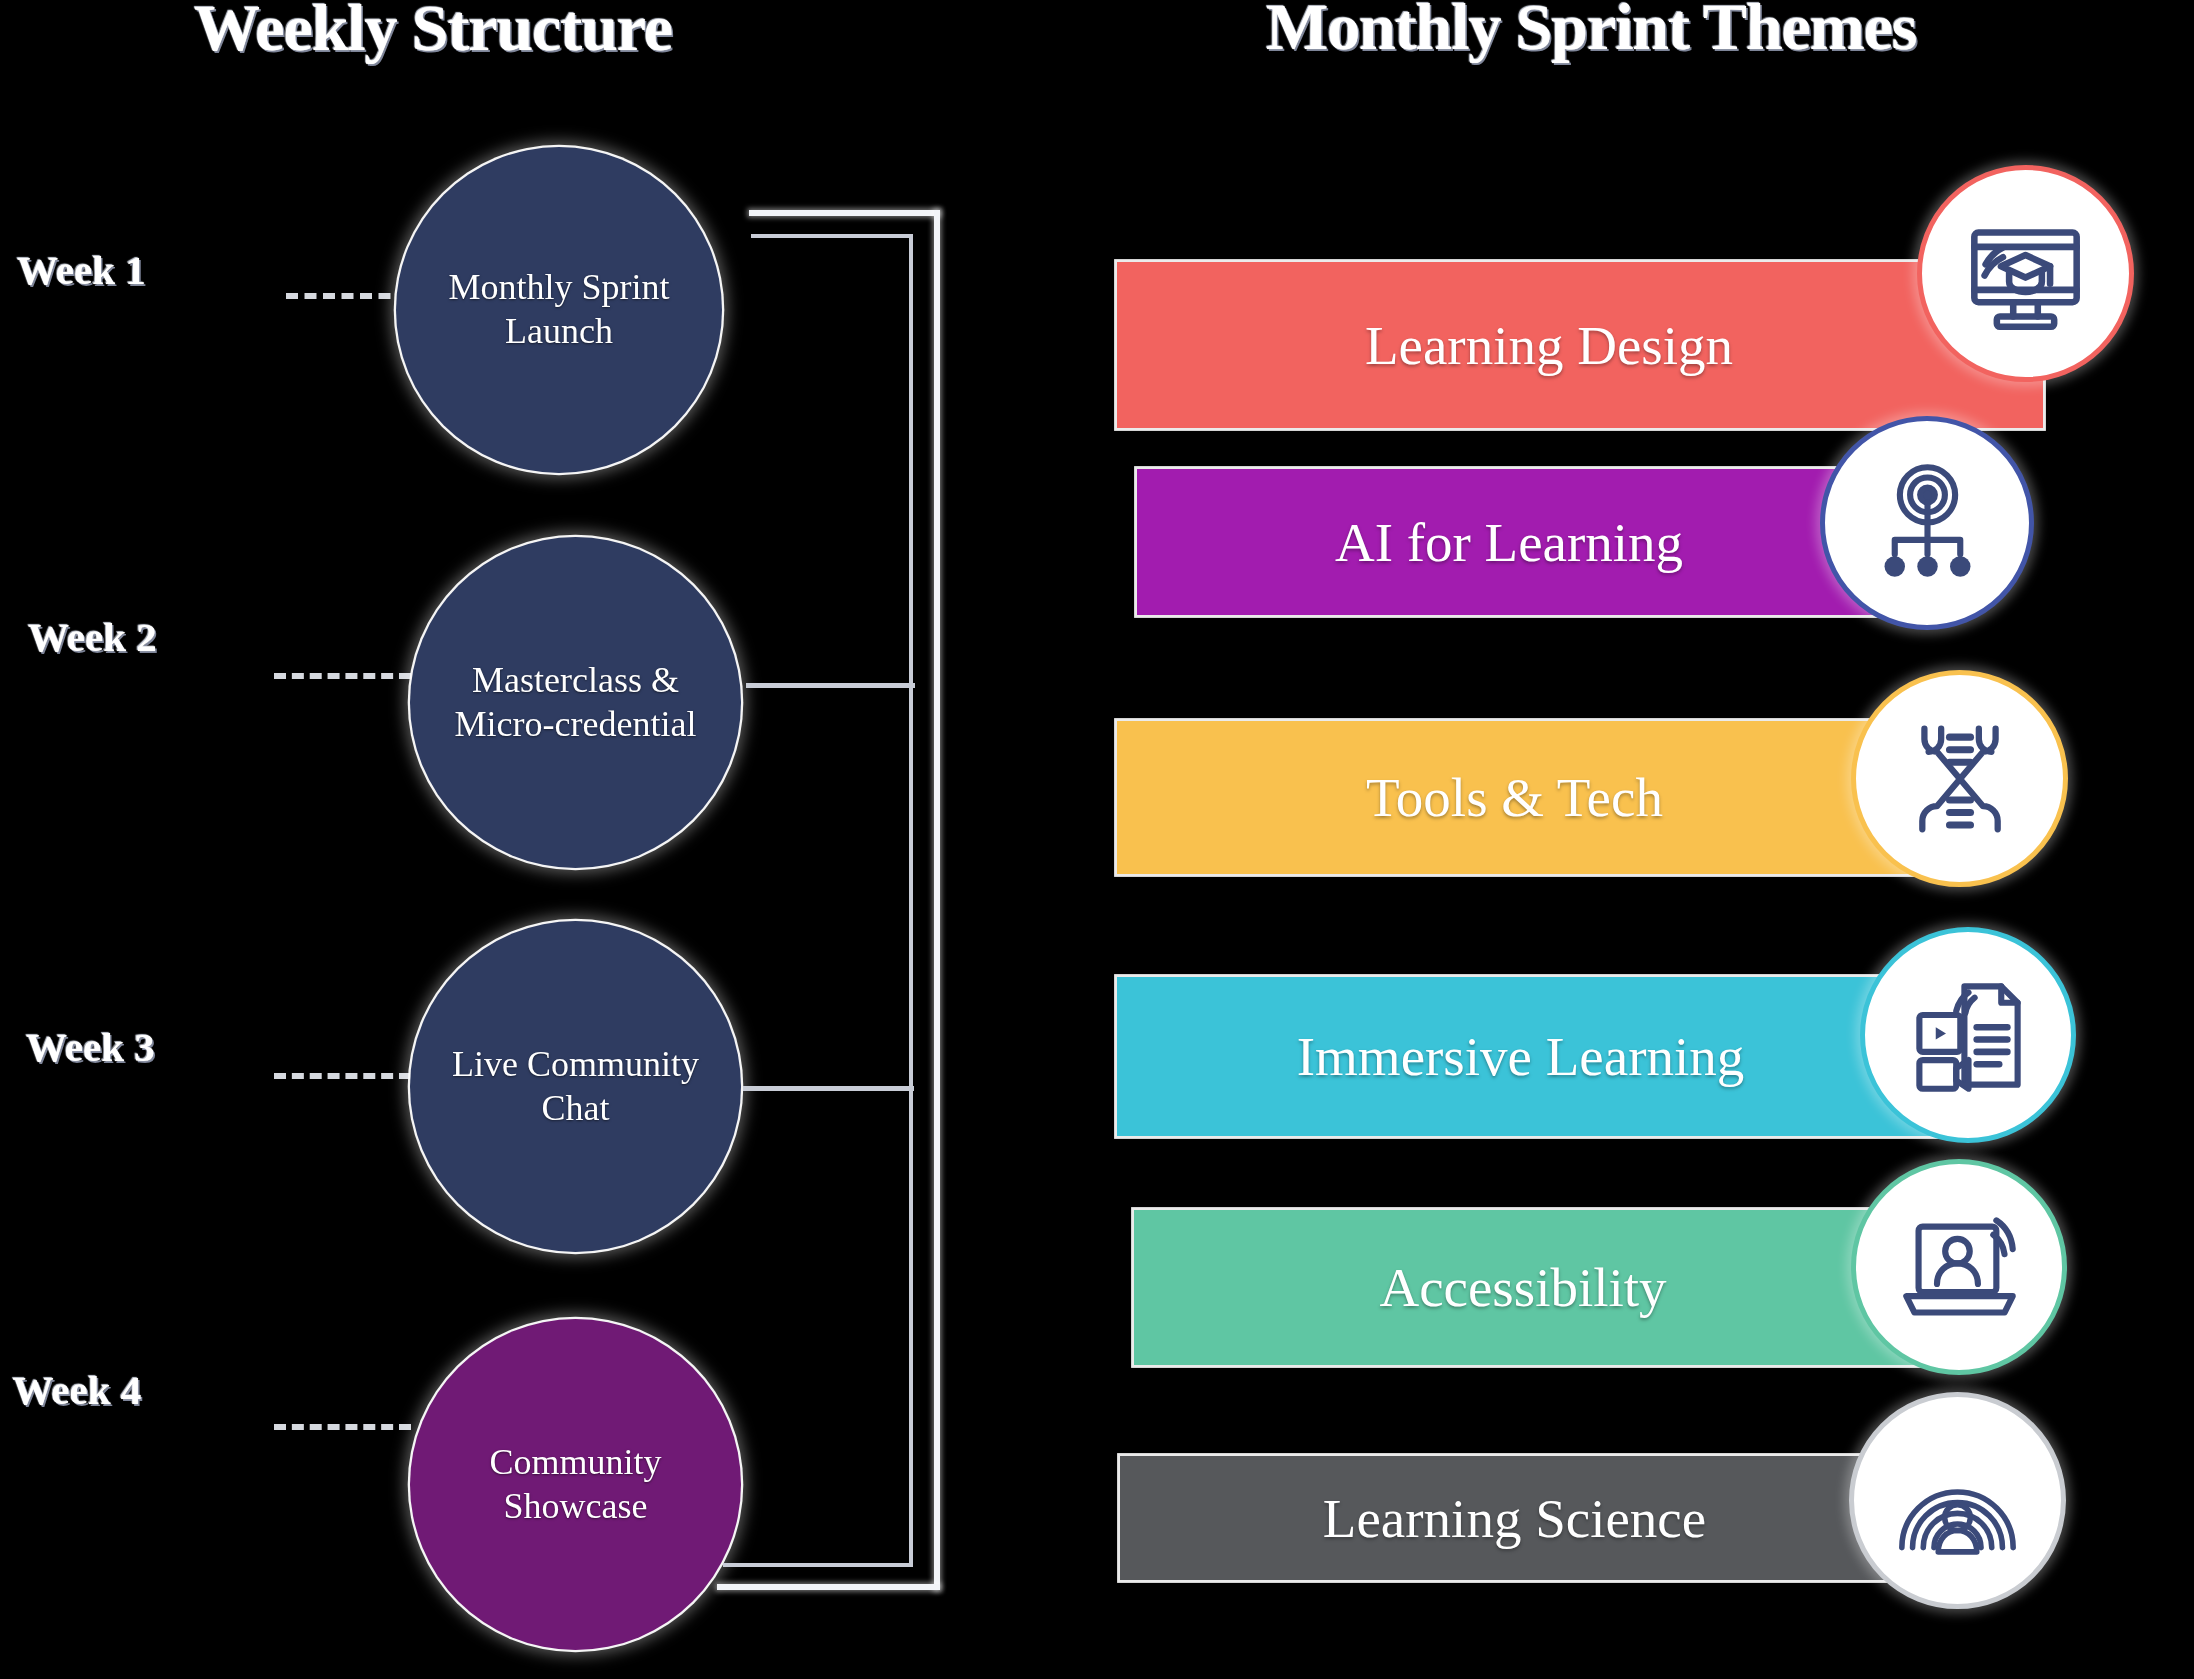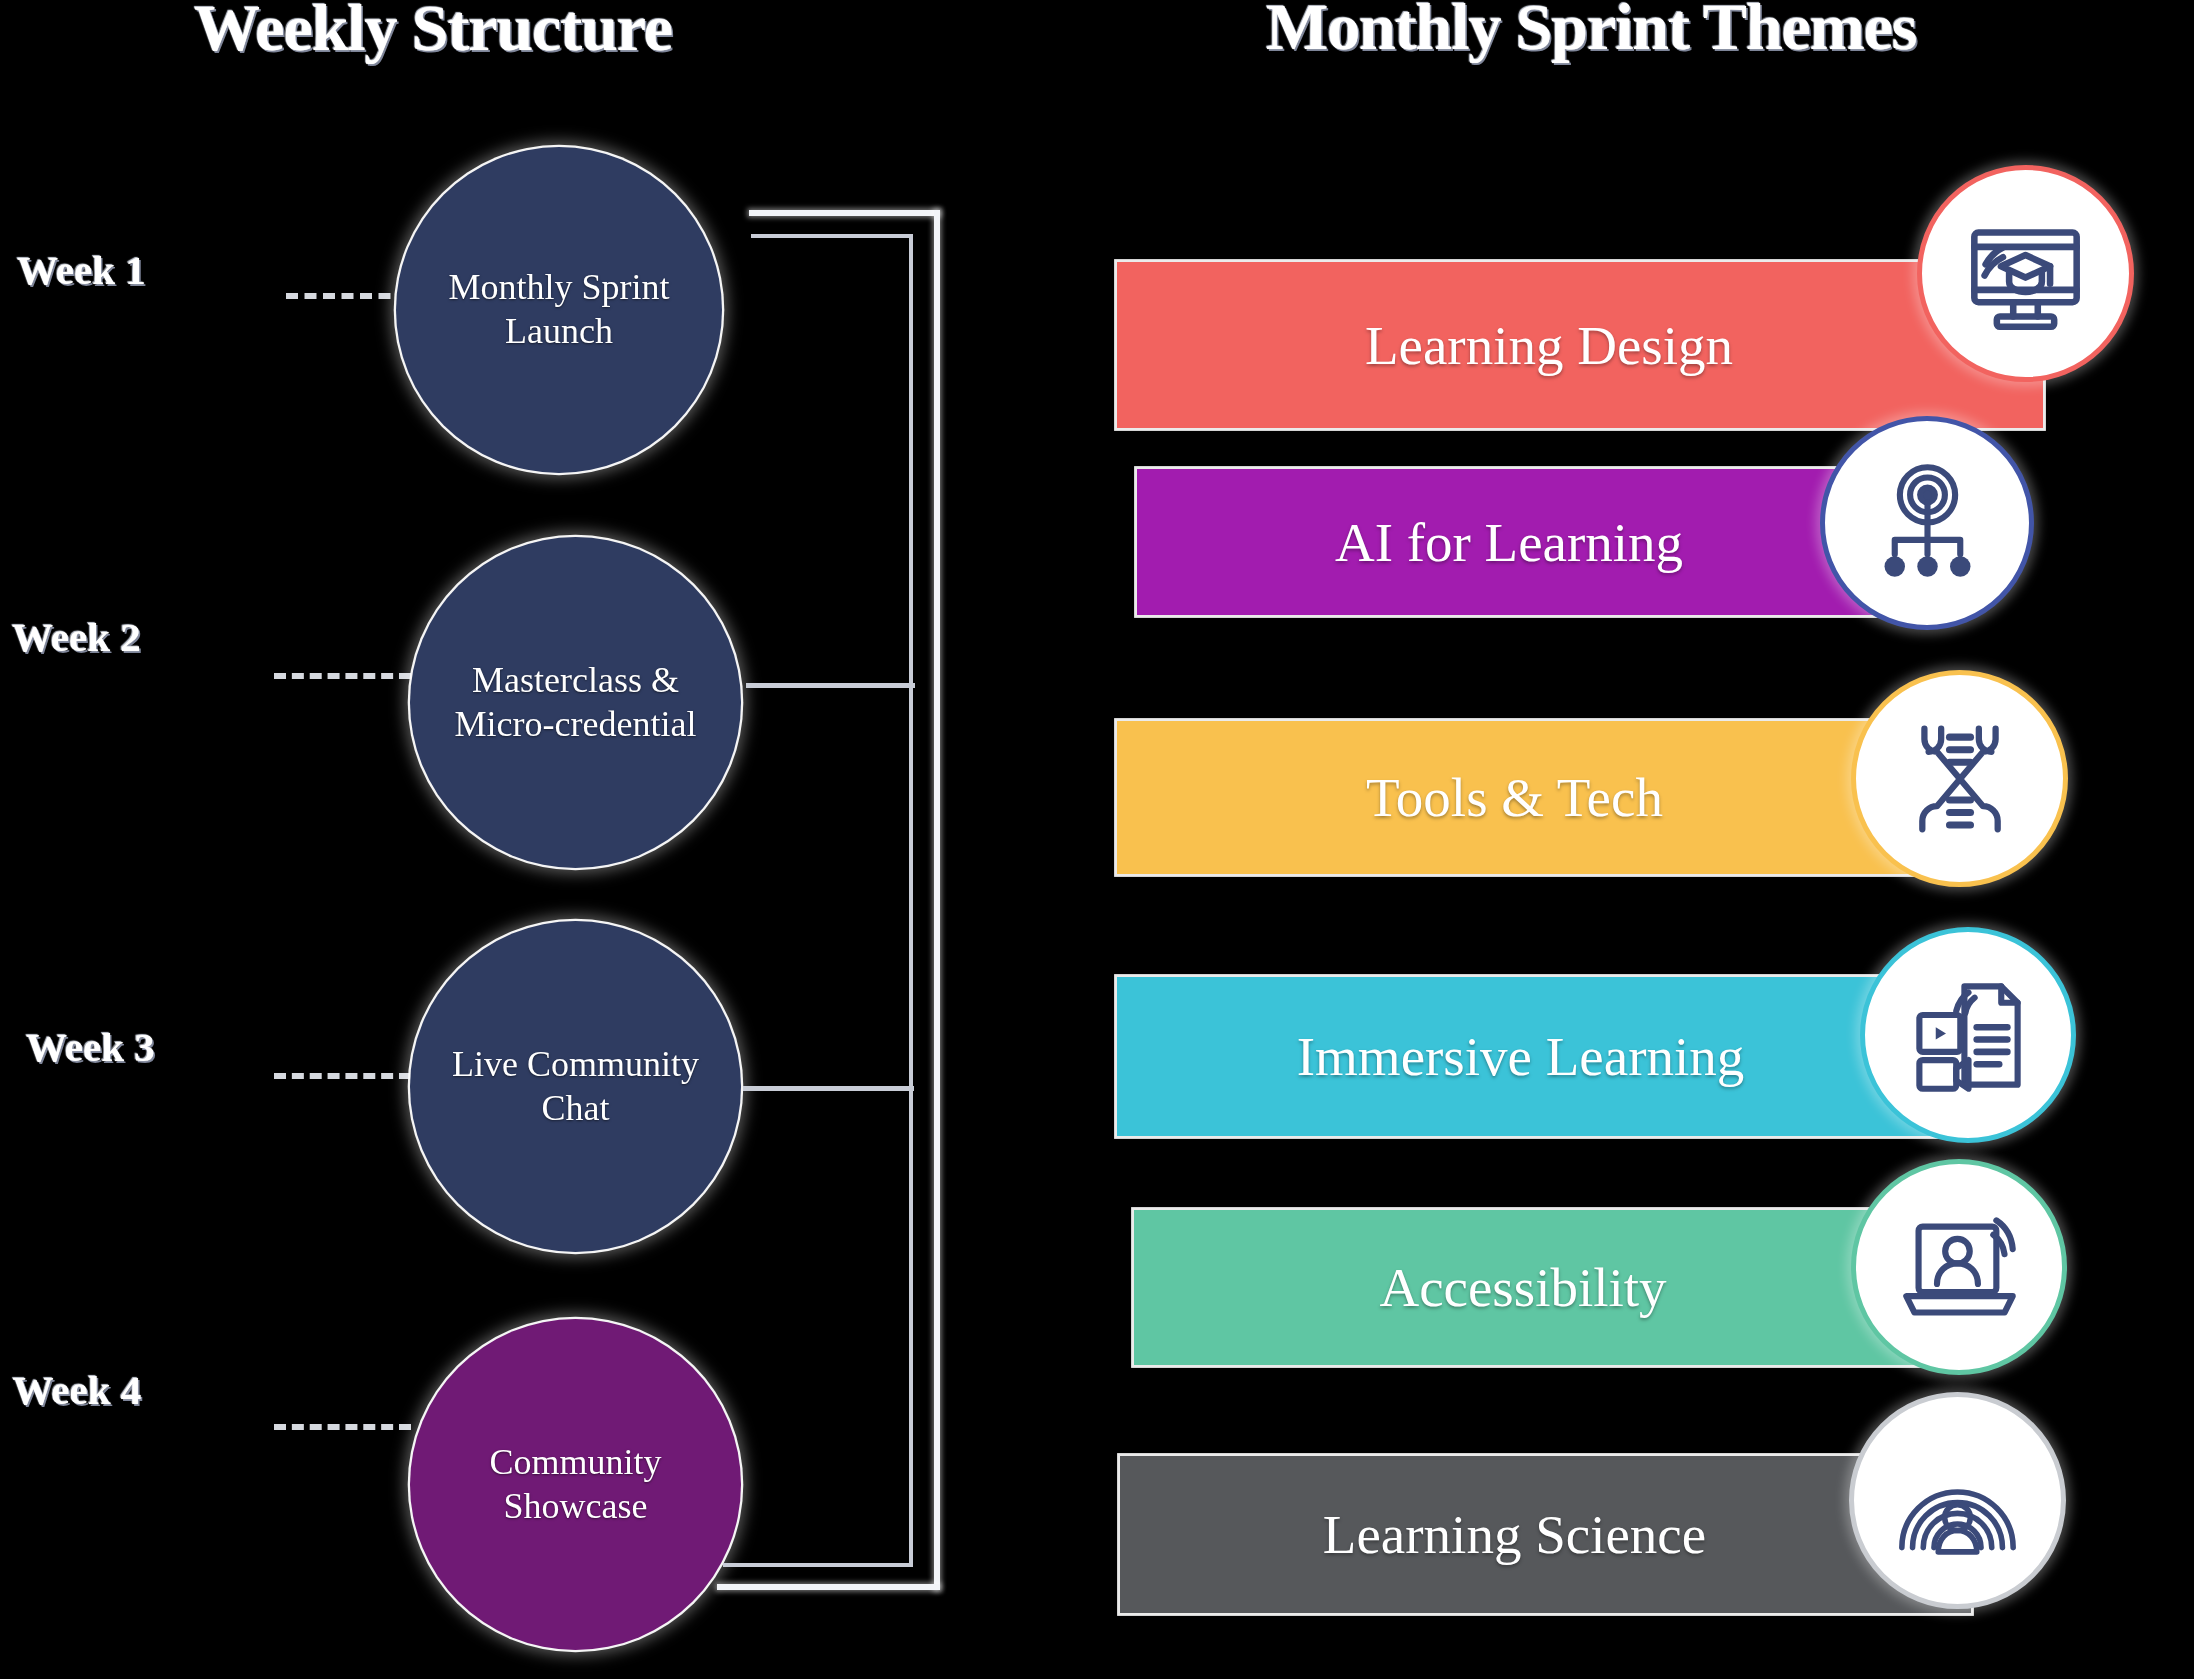--- a/index.html
+++ b/index.html
@@ -100,21 +100,21 @@
 </head>
 <body>
 
 <div class="col-title" id="title-weekly">Weekly Structure</div>
 
 <div class="col-title" id="title-themes">Monthly Sprint Themes</div>
 
 <div class="week-label" style="left:17px;  top:246px;">Week 1</div>
 <div class="week-dash" style="left:286px; top:293px; width:123px;"></div>
 
-<div class="week-label" style="left:12px;  top:613px;">Week 2</div>
+<div class="week-label" style="left:28px;  top:613px;">Week 2</div>
 <div class="week-dash" style="left:274px; top:673px; width:137px;"></div>
 
 <div class="week-label" style="left:26px;  top:1023px;">Week 3</div>
 <div class="week-dash" style="left:274px; top:1073px; width:137px;"></div>
 
 <div class="week-label" style="left:12.6px;  top:1366px;">Week 4</div>
 <div class="week-dash" style="left:274px; top:1424px; width:137px;"></div>
 
 <div class="node-circle" style="left: 396px; top: 147px; width: 326px; height: 326px; background: rgb(47, 60, 97);">
   <span>Monthly Sprint Launch</span>
@@ -249,21 +249,21 @@
         <circle cx="31" cy="24" r="6"></circle>
         <path d="M21 40 c0 -6 4.5 -10 10 -10 s10 4 10 10"></path>
         <path d="M50 9 c4.5 3 7.5 8 8 14"></path>
         <path d="M48.5 16 c3 2.2 5 5.5 5.5 9.5"></path>
       </svg>
     </span>
   </div>
 </div>
 
 <div class="theme-row" style="left:1120px; top:1456px;">
-  <div class="theme-bar" style="width: 851px; height: 157px; background: rgb(86, 88, 91);">
+  <div class="theme-bar" style="width: 851px; height: 124px; background: rgb(86, 88, 91);">
     <span class="label">Learning Science</span>
   </div>
   <div class="theme-icon" style="left:729px; top:-64px; width:217px;height:217px; border:5.1px solid #c9ccd1;">
     <span>
       <svg width="137" height="137" viewBox="0 0 64 64" fill="none" stroke="#3b4a7a" stroke-width="2.6" stroke-linecap="round" stroke-linejoin="round">
         <path d="M6 54 a26 26 0 0 1 52 0"></path>
         <path d="M11 54 a21 21 0 0 1 42 0"></path>
         <path d="M16 54 a16 16 0 0 1 32 0"></path>
         <path d="M21 54 a11 11 0 0 1 22 0"></path>
         <circle cx="32" cy="40" r="6"></circle>

